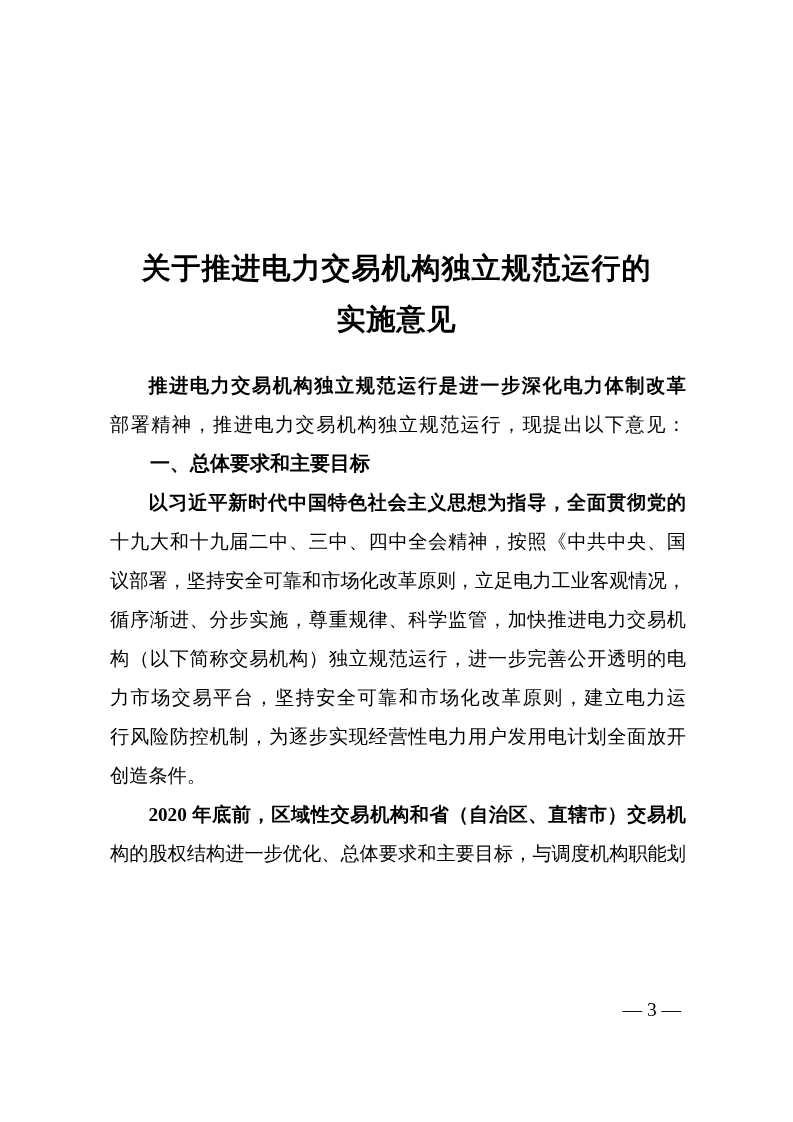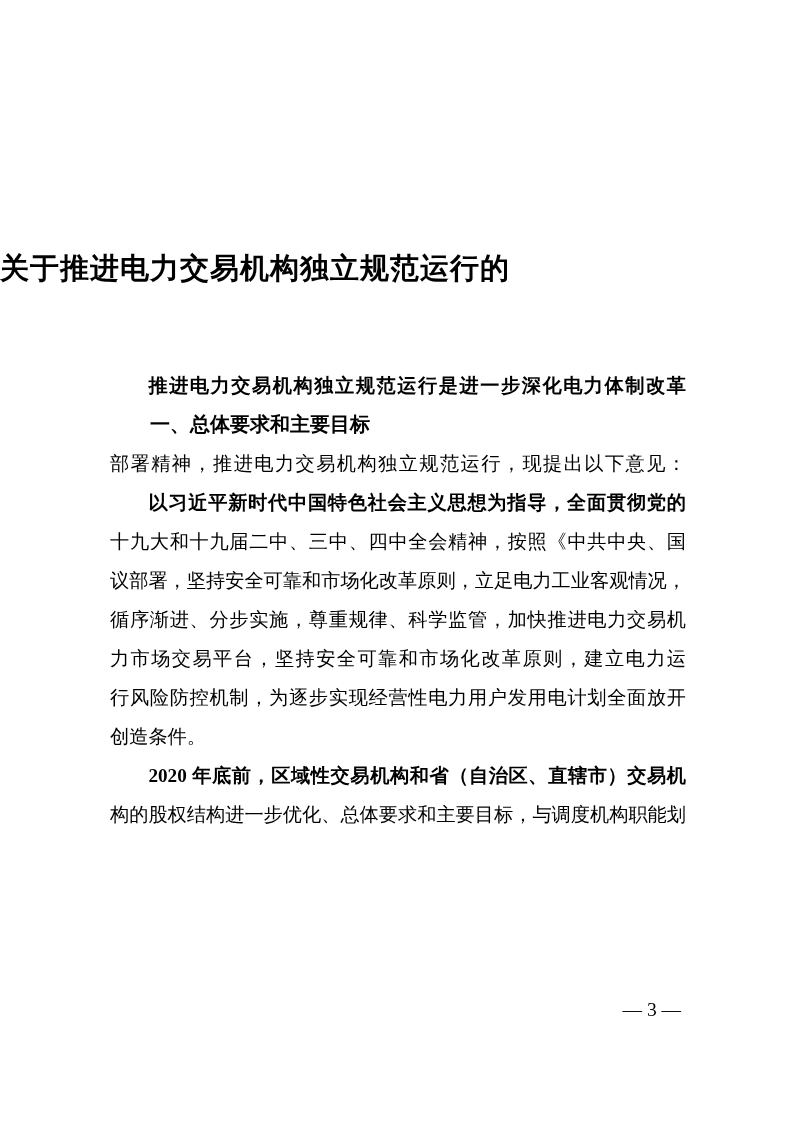--- a/index.html
+++ b/index.html
@@ -10,21 +10,21 @@
     background: #ffffff;
     color: #000000;
     font-family: "Liberation Serif", serif;
     overflow: hidden;
   }
   .doc-title {
     position: absolute;
     top: 243px;
     left: 0;
     width: 793px;
-    text-align: left;
+    text-align: center;
     font-weight: bold;
     font-size: 29px;
     line-height: 51px;
     font-family: "Liberation Serif", serif;
     letter-spacing: 1px;
   }
   .content {
     position: absolute;
     top: 366px;
     left: 110px;
@@ -61,33 +61,35 @@
     white-space: nowrap;
   }
 </style>
 </head>
 <body>
 
 <div class="page">
 
   <div class="doc-title">
     <div>关于推进电力交易机构独立规范运行的</div>
+    <div>实施意见</div>
   </div>
 
   <div class="content">
 
     <div class="line ind">推进电力交易机构独立规范运行是进一步深化电力体制改革</div>
+    <div class="line">部署精神，推进电力交易机构独立规范运行，现提出以下意见：</div>
+
     <div class="line heading ind">一、总体要求和主要目标</div>
-
-    <div class="line">部署精神，推进电力交易机构独立规范运行，现提出以下意见：</div>
 
     <div class="line ind">以习近平新时代中国特色社会主义思想为指导，全面贯彻党的</div>
     <div class="line">十九大和十九届二中、三中、四中全会精神，按照《中共中央、国</div>
     <div class="line">议部署，坚持安全可靠和市场化改革原则，立足电力工业客观情况，</div>
     <div class="line">循序渐进、分步实施，尊重规律、科学监管，加快推进电力交易机</div>
+    <div class="line">构（以下简称交易机构）独立规范运行，进一步完善公开透明的电</div>
     <div class="line">力市场交易平台，坚持安全可靠和市场化改革原则，建立电力运</div>
     <div class="line">行风险防控机制，为逐步实现经营性电力用户发用电计划全面放开</div>
     <div class="line para-end">创造条件。</div>
 
     <div class="line ind">2020 年底前，区域性交易机构和省（自治区、直辖市）交易机</div>
     <div class="line">构的股权结构进一步优化、总体要求和主要目标，与调度机构职能划</div>
   </div>
 
   <div class="page-number">— 3 —</div>
 

